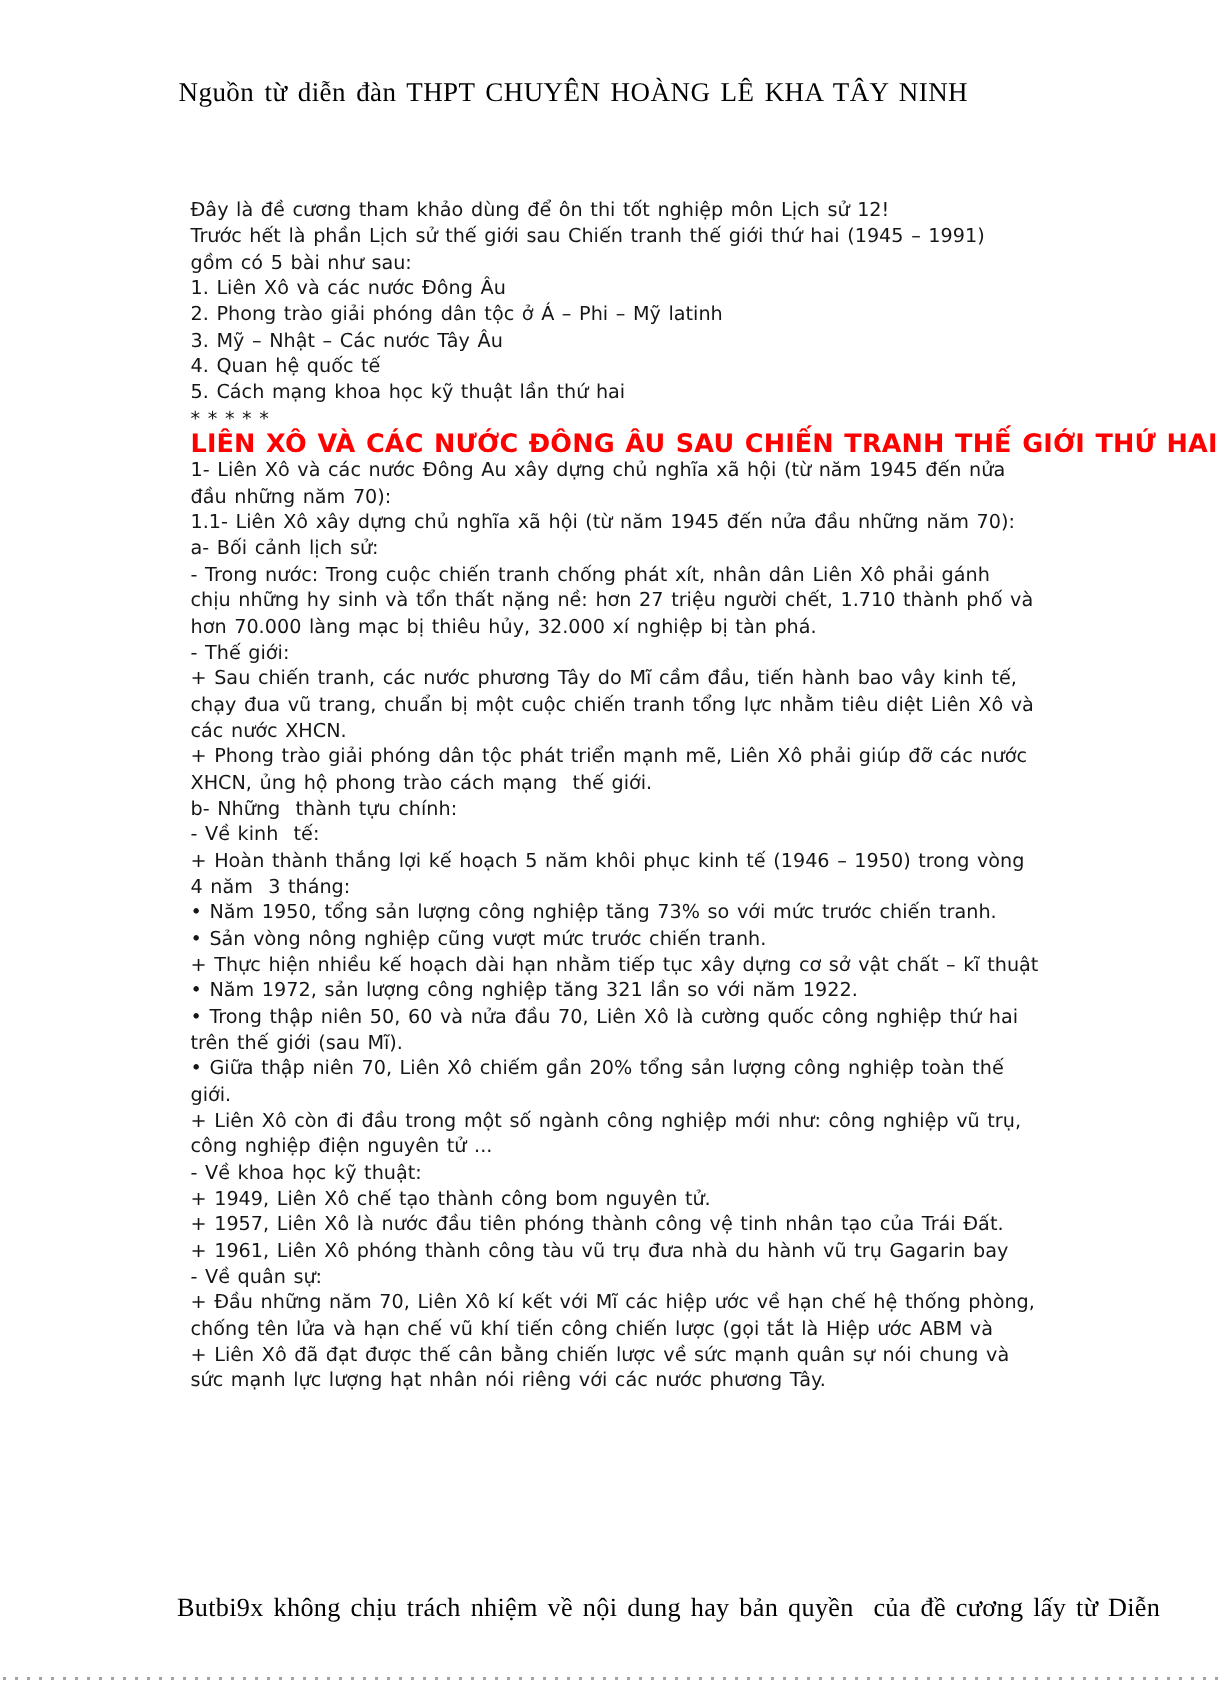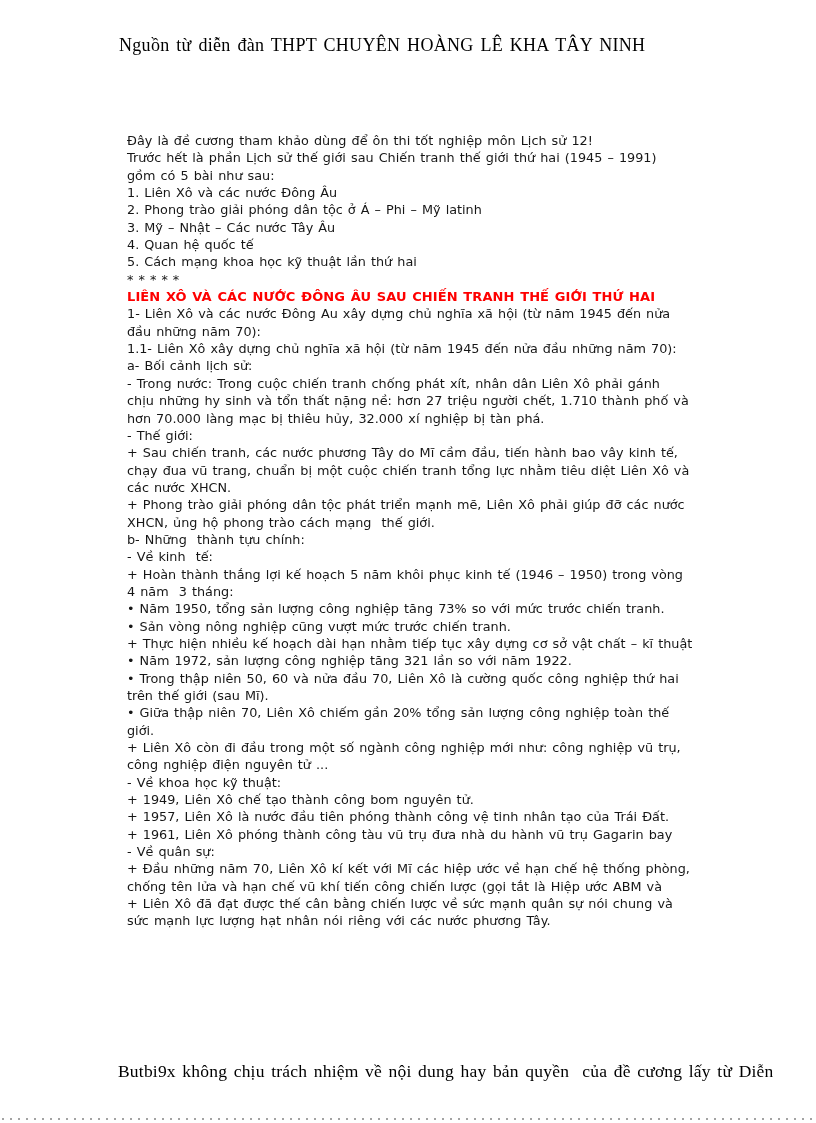--- a/index.html
+++ b/index.html
@@ -14,21 +14,21 @@
   .page{
     position:relative;
     width:816px;
     height:1123px;
     background:var(--page-background);
     overflow:hidden;
   }
   .doc-header{
     position:absolute;
     left:119px;
-    top:35px;
+    top:51px;
     font-family:"Liberation Serif","DejaVu Serif",serif;
     font-size:18px;
     letter-spacing:0.3px;
     word-spacing:2px;
     color:var(--header-text);
     white-space:pre;
   }
   .doc-body{
     position:absolute;
     left:127px;
@@ -40,21 +40,21 @@
   }
   .doc-body .line{
     line-height:17.35px;
     height:17.35px;
     white-space:pre;
     word-spacing:1px;
   }
   .doc-body .line.red-title{
     color:var(--title-red);
     font-weight:700;
-    font-size:13px;
+    font-size:17px;
     letter-spacing:0.1px;
   }
   .doc-footer{
     position:absolute;
     left:118px;
     top:1013px;
     font-family:"Liberation Serif","DejaVu Serif",serif;
     font-size:17.5px;
     line-height:23.5px;
     letter-spacing:0.2px;

